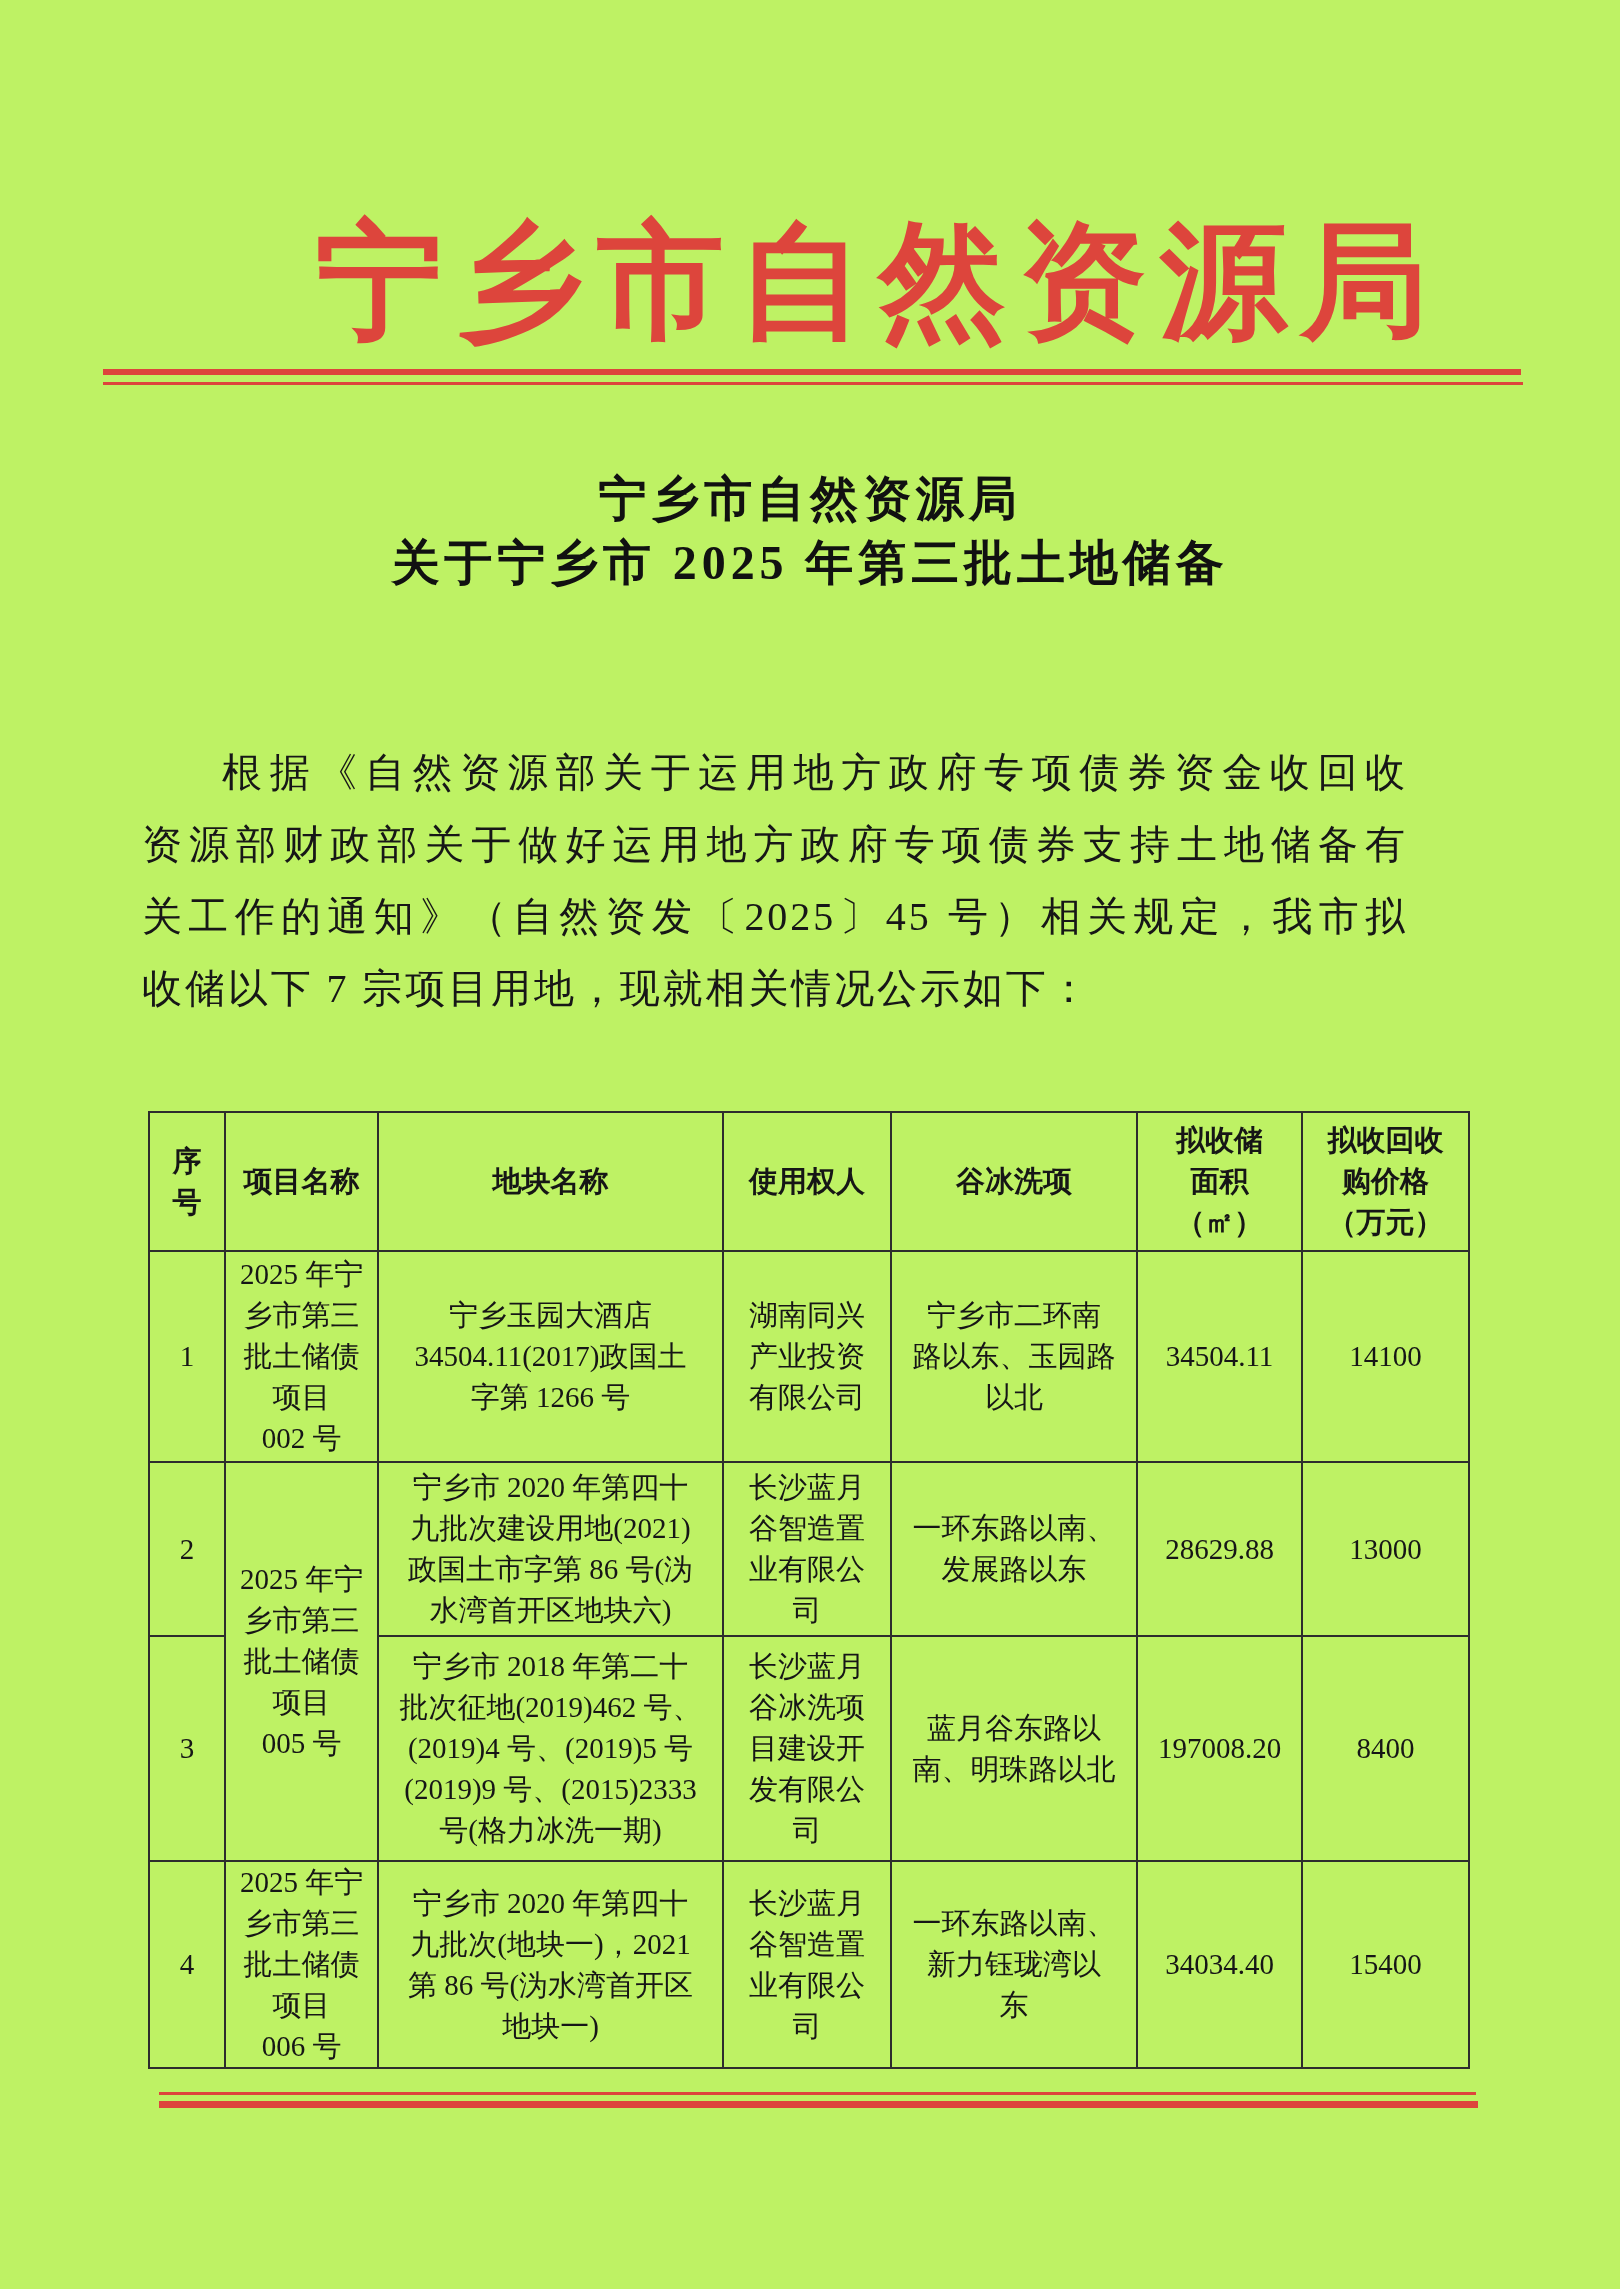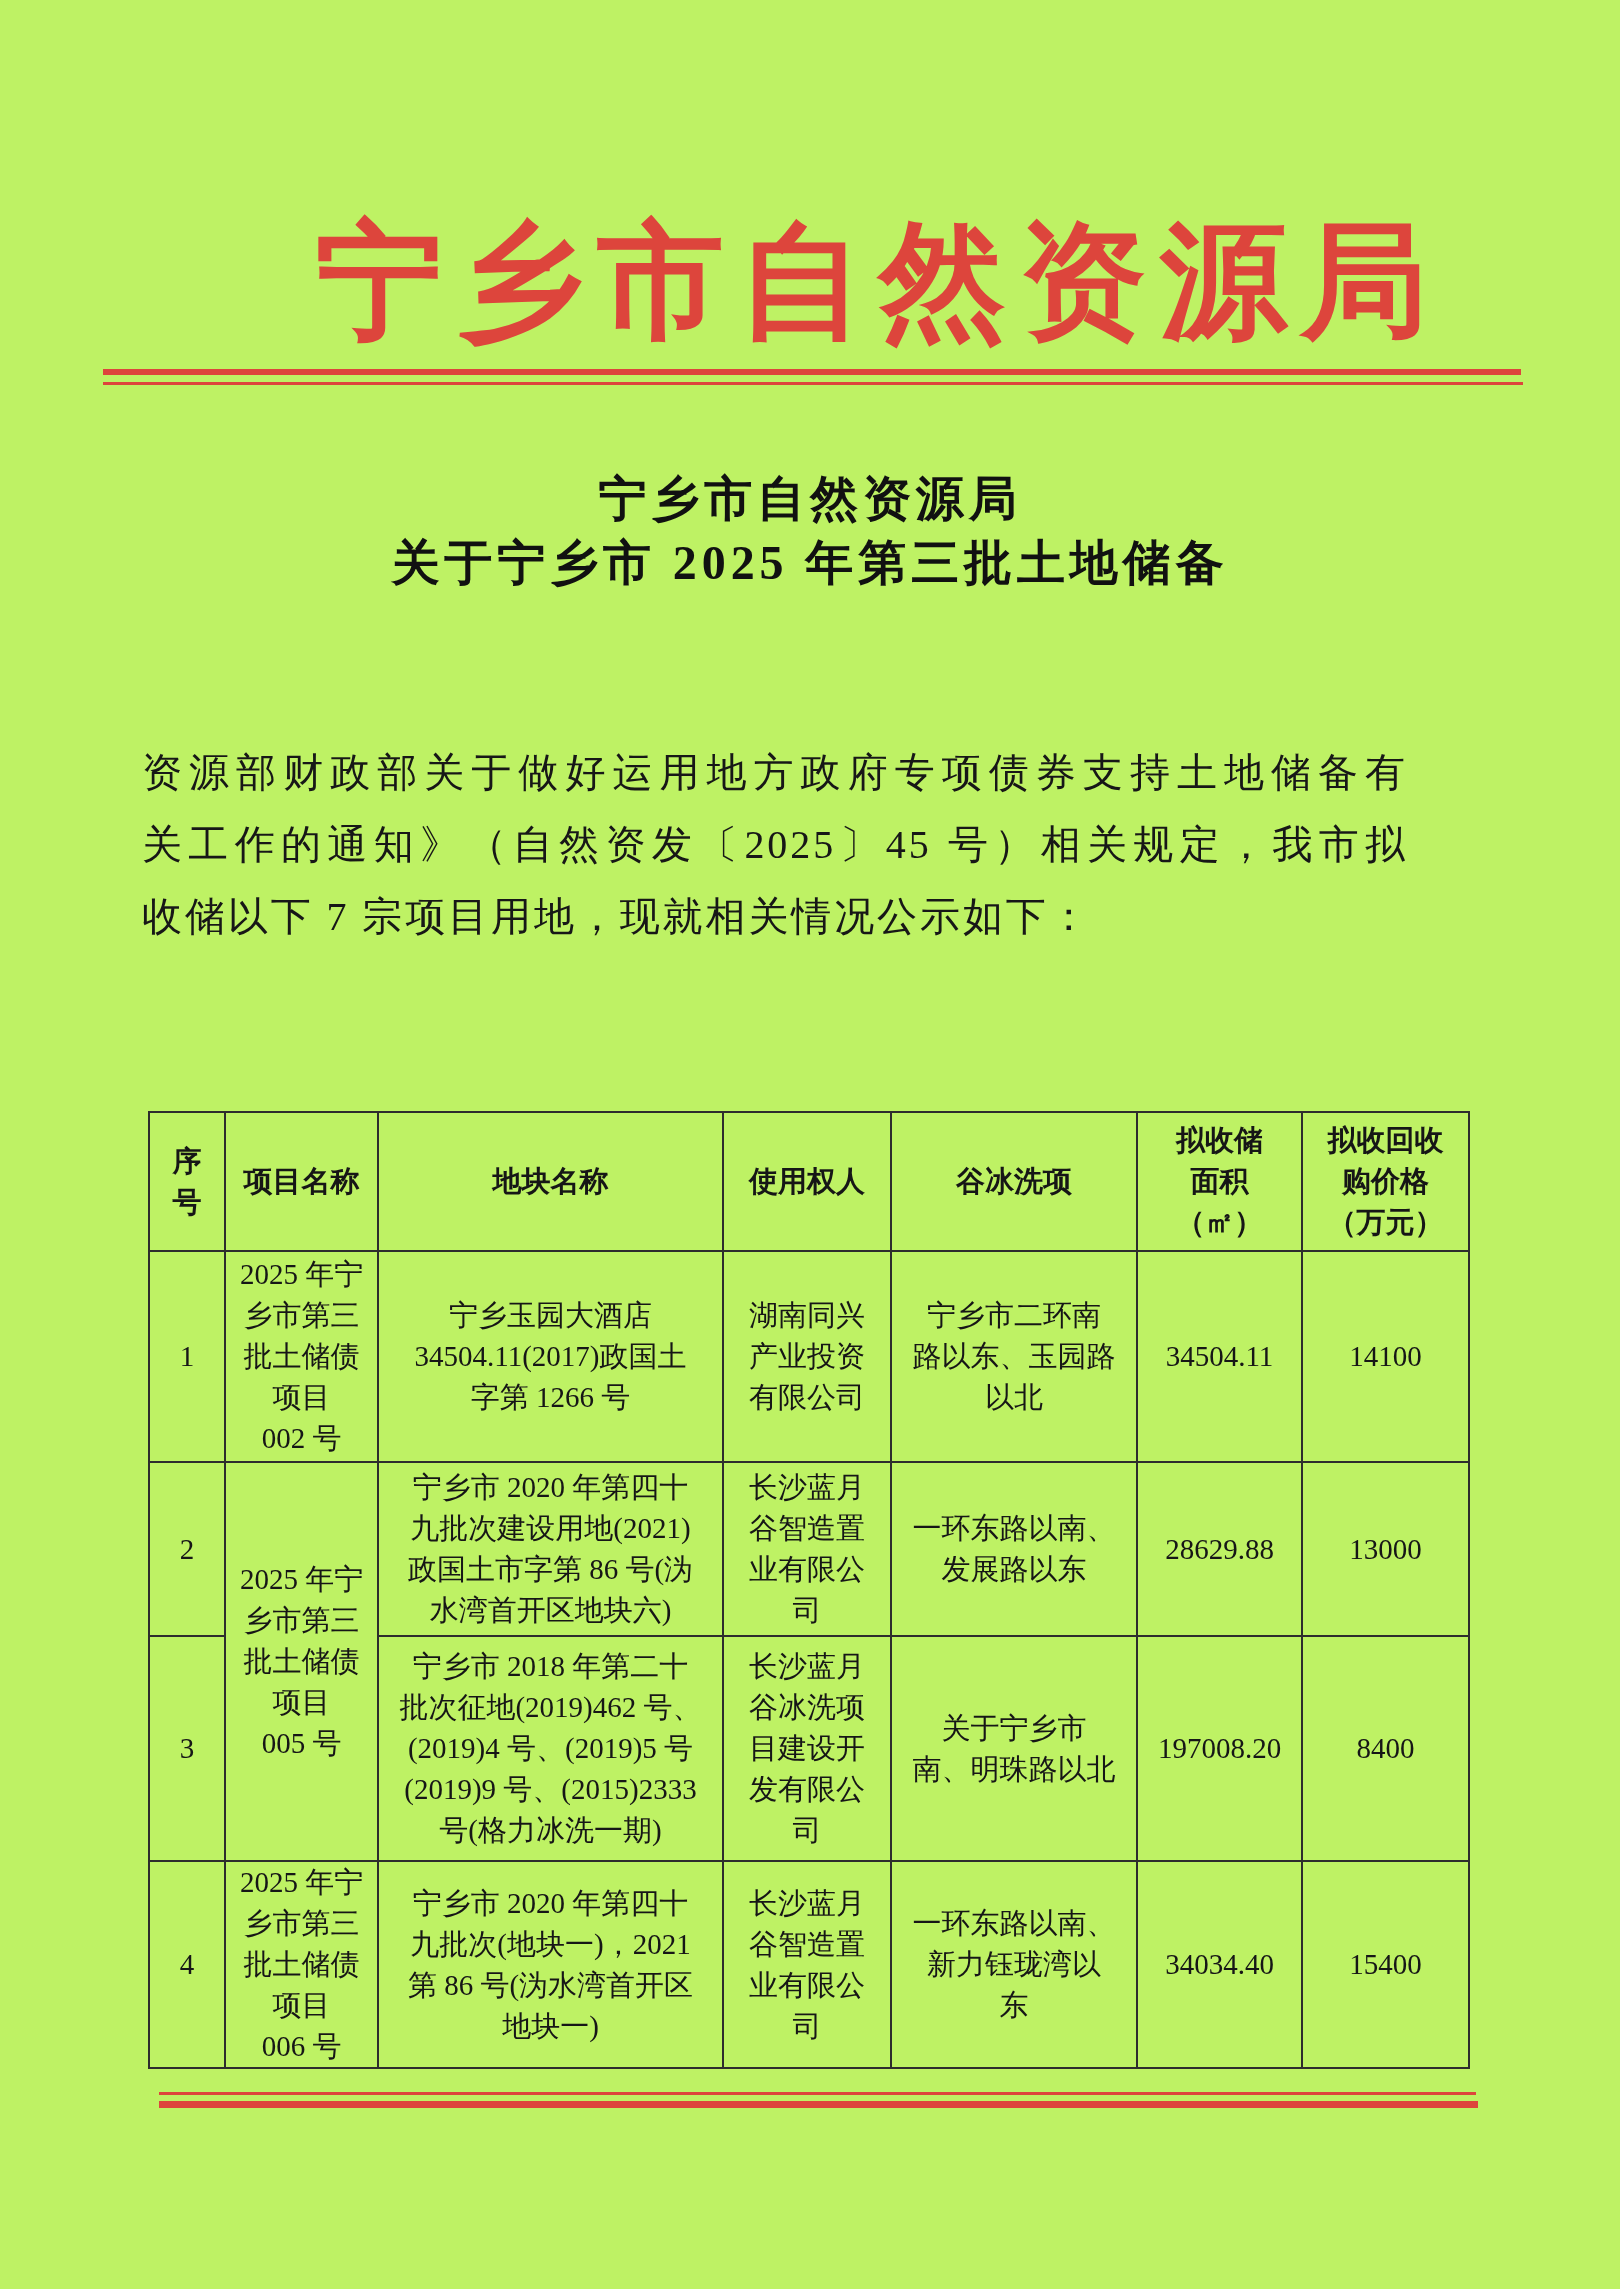--- a/index.html
+++ b/index.html
@@ -68,20 +68,21 @@
   <div class="letterhead">宁乡市自然资源局</div>
   <div class="rule rule-top-thick"></div>
   <div class="rule rule-top-thin"></div>
 
   <div class="doc-title">
     <div>宁乡市自然资源局</div>
     <div>关于宁乡市 2025 年第三批土地储备</div>
   </div>
 
   <div class="body-text">
+    <div class="bl just indent">根据《自然资源部关于运用地方政府专项债券资金收回收</div>
     <div class="bl just">资源部财政部关于做好运用地方政府专项债券支持土地储备有</div>
     <div class="bl just">关工作的通知》（自然资发〔2025〕45 号）相关规定，我市拟</div>
     <div class="bl">收储以下 7 宗项目用地，现就相关情况公示如下：</div>
   </div>
 
   <table class="land-table">
     <colgroup>
       <col style="width:76px">
       <col style="width:153px">
       <col style="width:345px">
@@ -149,21 +150,21 @@
         <td>宁乡市 2018 年第二十
 批次征地(2019)462 号、
 (2019)4 号、(2019)5 号
 (2019)9 号、(2015)2333
 号(格力冰洗一期)</td>
         <td>长沙蓝月
 谷冰洗项
 目建设开
 发有限公
 司</td>
-        <td>关于宁乡市
+        <td>蓝月谷东路以
 南、明珠路以北</td>
         <td>197008.20</td>
         <td>8400</td>
       </tr>
       <tr class="r4">
         <td>4</td>
         <td>2025 年宁
 乡市第三
 批土储债
 项目

